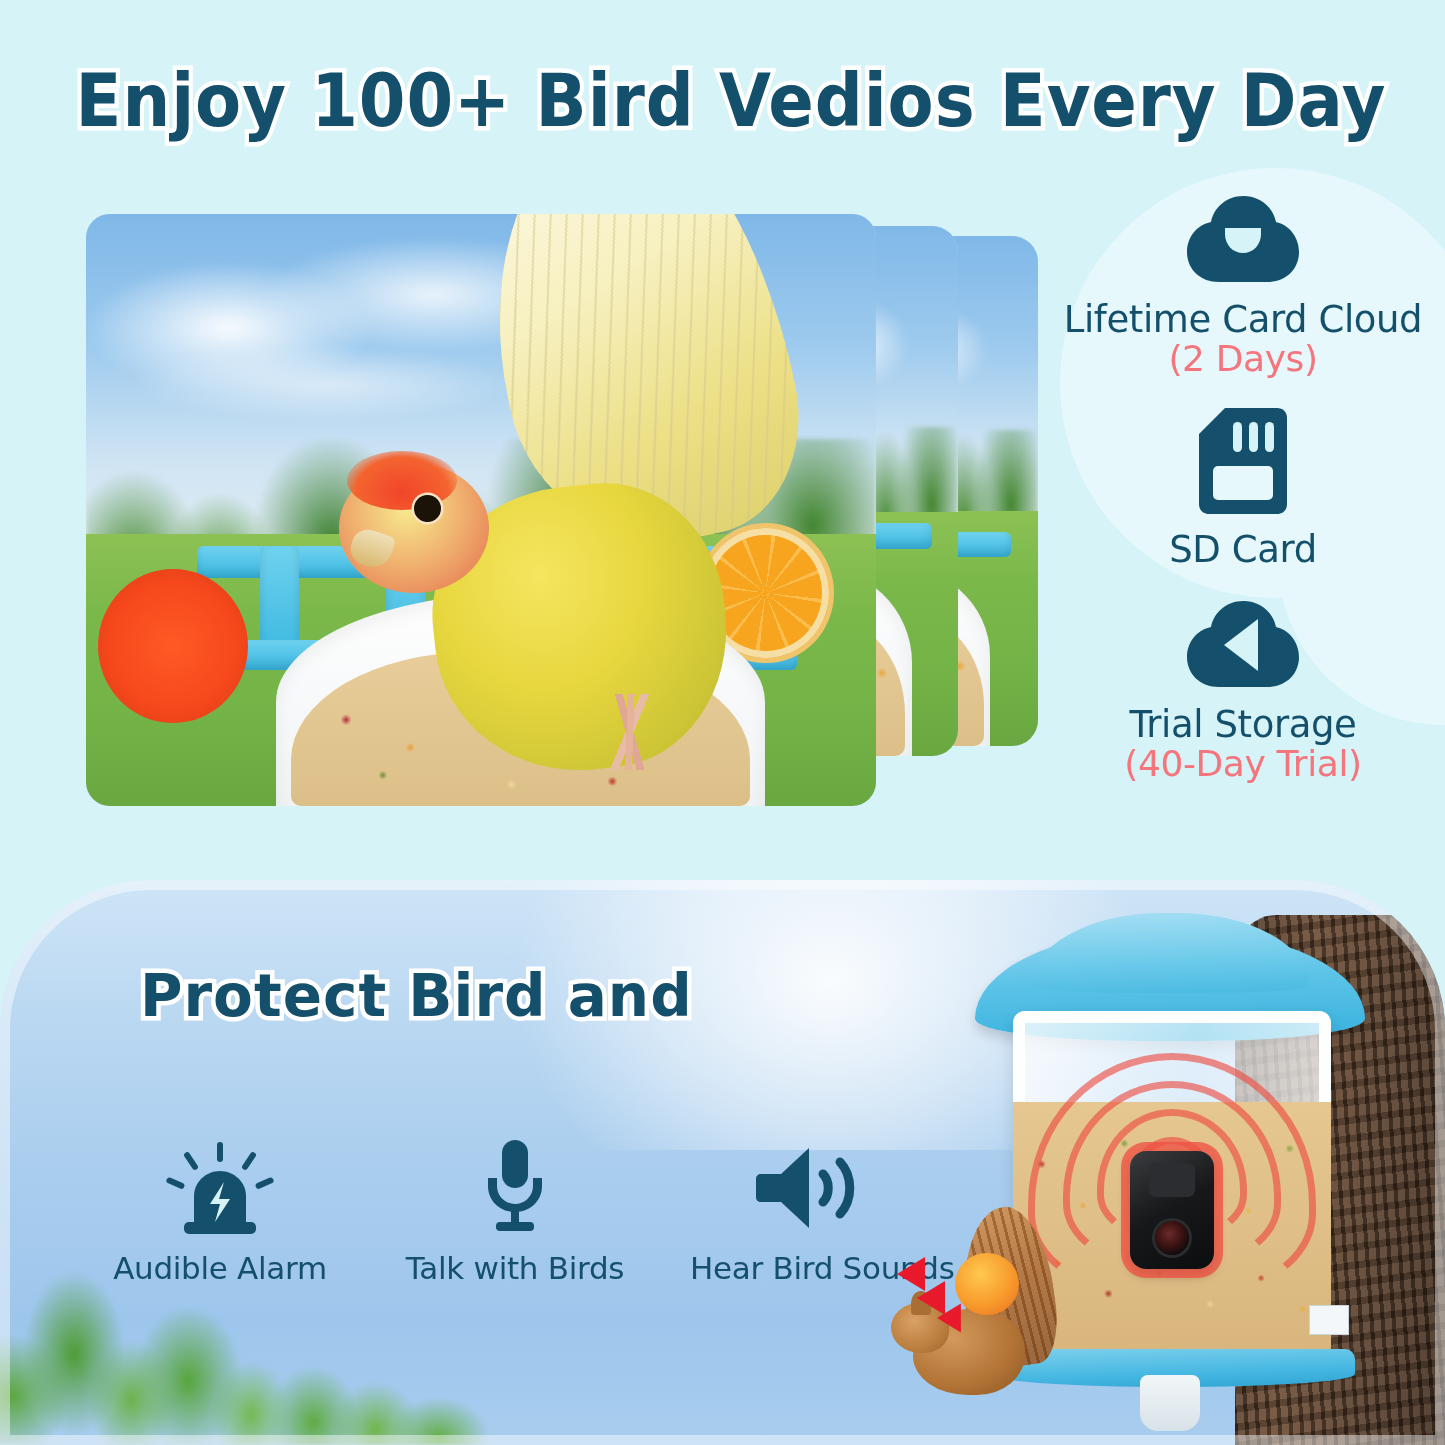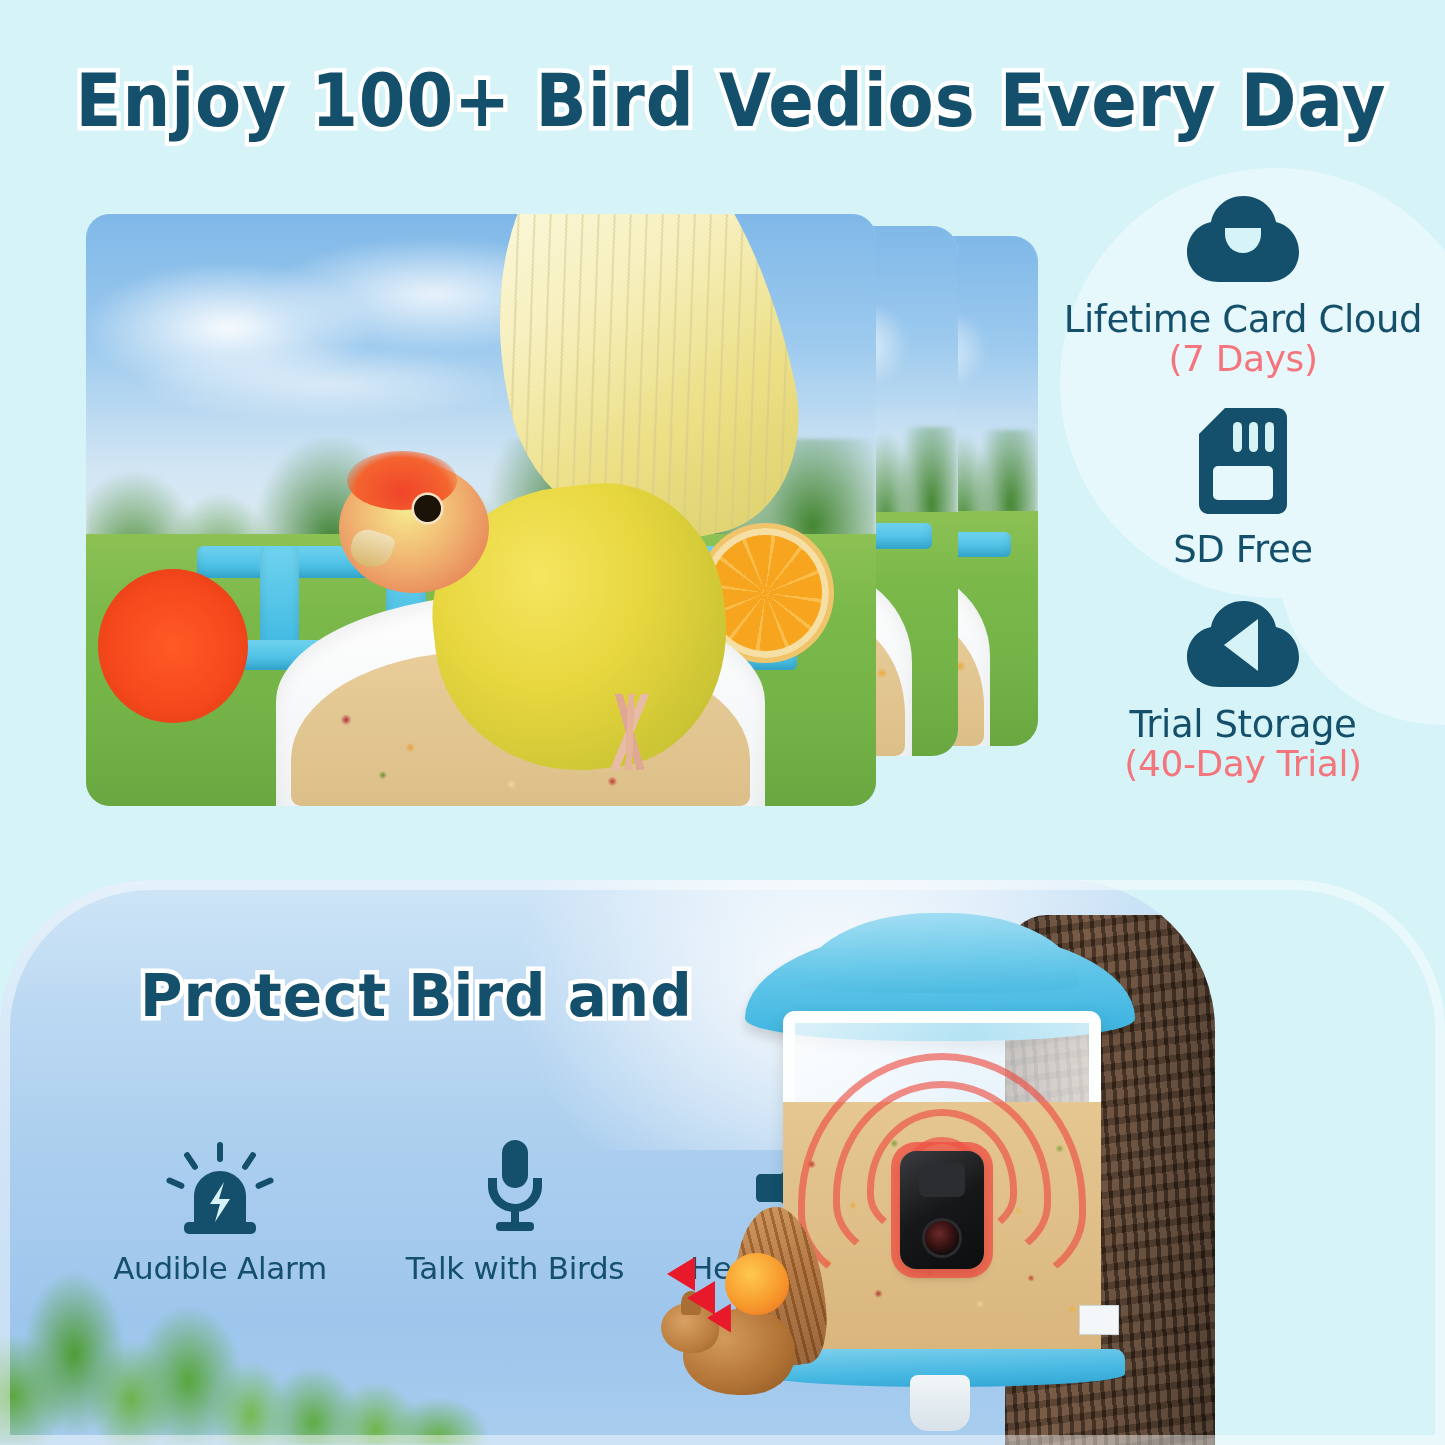--- a/index.html
+++ b/index.html
@@ -236,21 +236,21 @@
     font-size:36px; color:#f5757d; letter-spacing:-.4px;
     line-height:1.12; white-space:nowrap;
   }
 
   
   #bottom-section{
     position:absolute; left:0; top:880px; width:1445px; height:565px;
     overflow:hidden;
   }
   #bottom-panel{
-    position:absolute; left:0; top:0; width:1215px; height:565px;
+    position:absolute; left:0; top:0; width:1445px; height:565px;
     border-radius:150px 150px 0 0;
     background:linear-gradient(180deg,#cfe5f7 0%, #bcd9f2 22%, #a9cdee 52%, #9ec6ec 78%, #a8cdee 100%);
     overflow:hidden;
   }
   #panel-glow{
     position:absolute; left:520px; top:-150px; width:620px; height:420px;
     background:radial-gradient(ellipse at 50% 60%, rgba(255,255,255,.92) 0%, rgba(255,255,255,.45) 40%, rgba(255,255,255,0) 72%);
     pointer-events:none;
   }
   #panel-rim{
@@ -505,34 +505,34 @@
   <div id="feature-column">
 
     <div class="feature">
       <span class="feature-icon">
         <svg width="118" height="96" viewBox="0 0 118 96">
           <path fill="#14506b" d="M35 92C16 92 3 79 3 62c0-15 10-27 24-30C30 17 43 6 59 6c17 0 30 11 33 26 13 3 23 15 23 30 0 17-13 30-32 30H35z"></path>
           <path fill="#d6f3f8" d="M41 38h36v6c0 11-8 19-18 19s-18-8-18-19v-6z"></path>
         </svg>
       </span>
       <div class="feature-title">Lifetime Card Cloud</div>
-      <div class="feature-sub">(7 Days)</div>
+      <div class="feature-sub">(2 Days)</div>
     </div>
 
     <div class="feature">
       <span class="feature-icon">
         <svg width="92" height="110" viewBox="0 0 92 110">
           <path fill="#14506b" d="M28 2h52c6 0 10 4 10 10v86c0 6-4 10-10 10H12c-6 0-10-4-10-10V28L28 2z"></path>
           <rect x="36" y="16" width="9" height="30" rx="4.5" fill="#d6f3f8"></rect>
           <rect x="52" y="16" width="9" height="30" rx="4.5" fill="#d6f3f8"></rect>
           <rect x="68" y="16" width="9" height="30" rx="4.5" fill="#d6f3f8"></rect>
           <rect x="16" y="60" width="60" height="34" rx="5" fill="#e6f8fb"></rect>
         </svg>
       </span>
-      <div class="feature-title">SD Free</div>
+      <div class="feature-title">SD Card</div>
     </div>
 
     <div class="feature">
       <span class="feature-icon">
         <svg width="118" height="96" viewBox="0 0 118 96">
           <path fill="#14506b" d="M35 92C16 92 3 79 3 62c0-15 10-27 24-30C30 17 43 6 59 6c17 0 30 11 33 26 13 3 23 15 23 30 0 17-13 30-32 30H35z"></path>
           <path fill="#d6f3f8" d="M74 24v52L40 50z"></path>
         </svg>
       </span>
       <div class="feature-title">Trial Storage</div>

